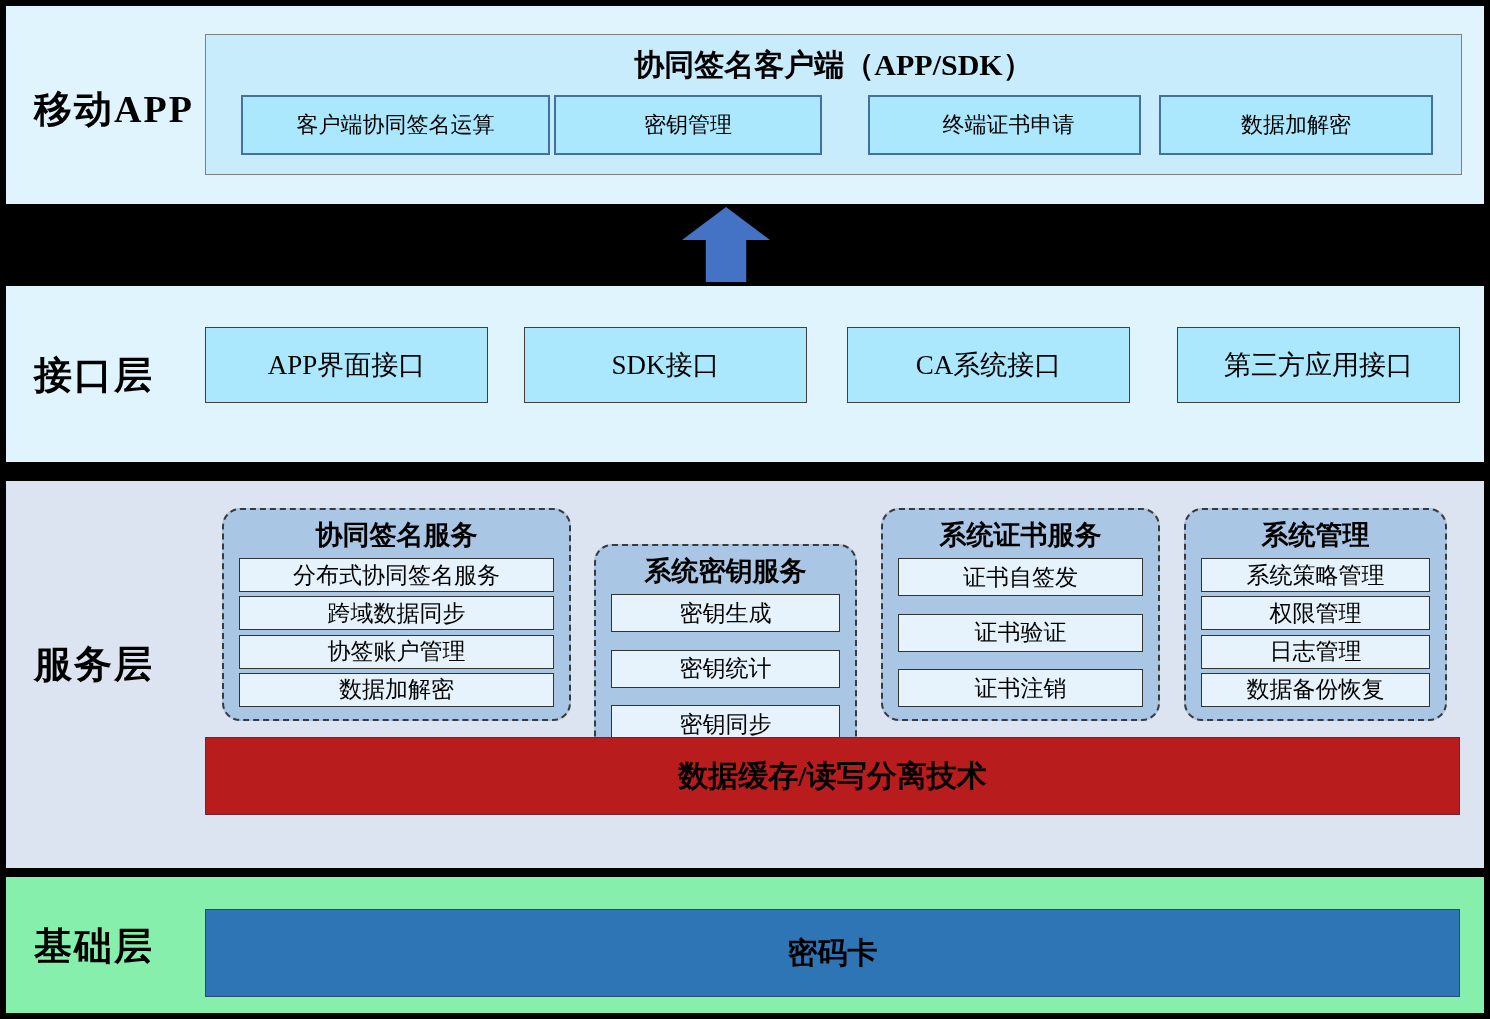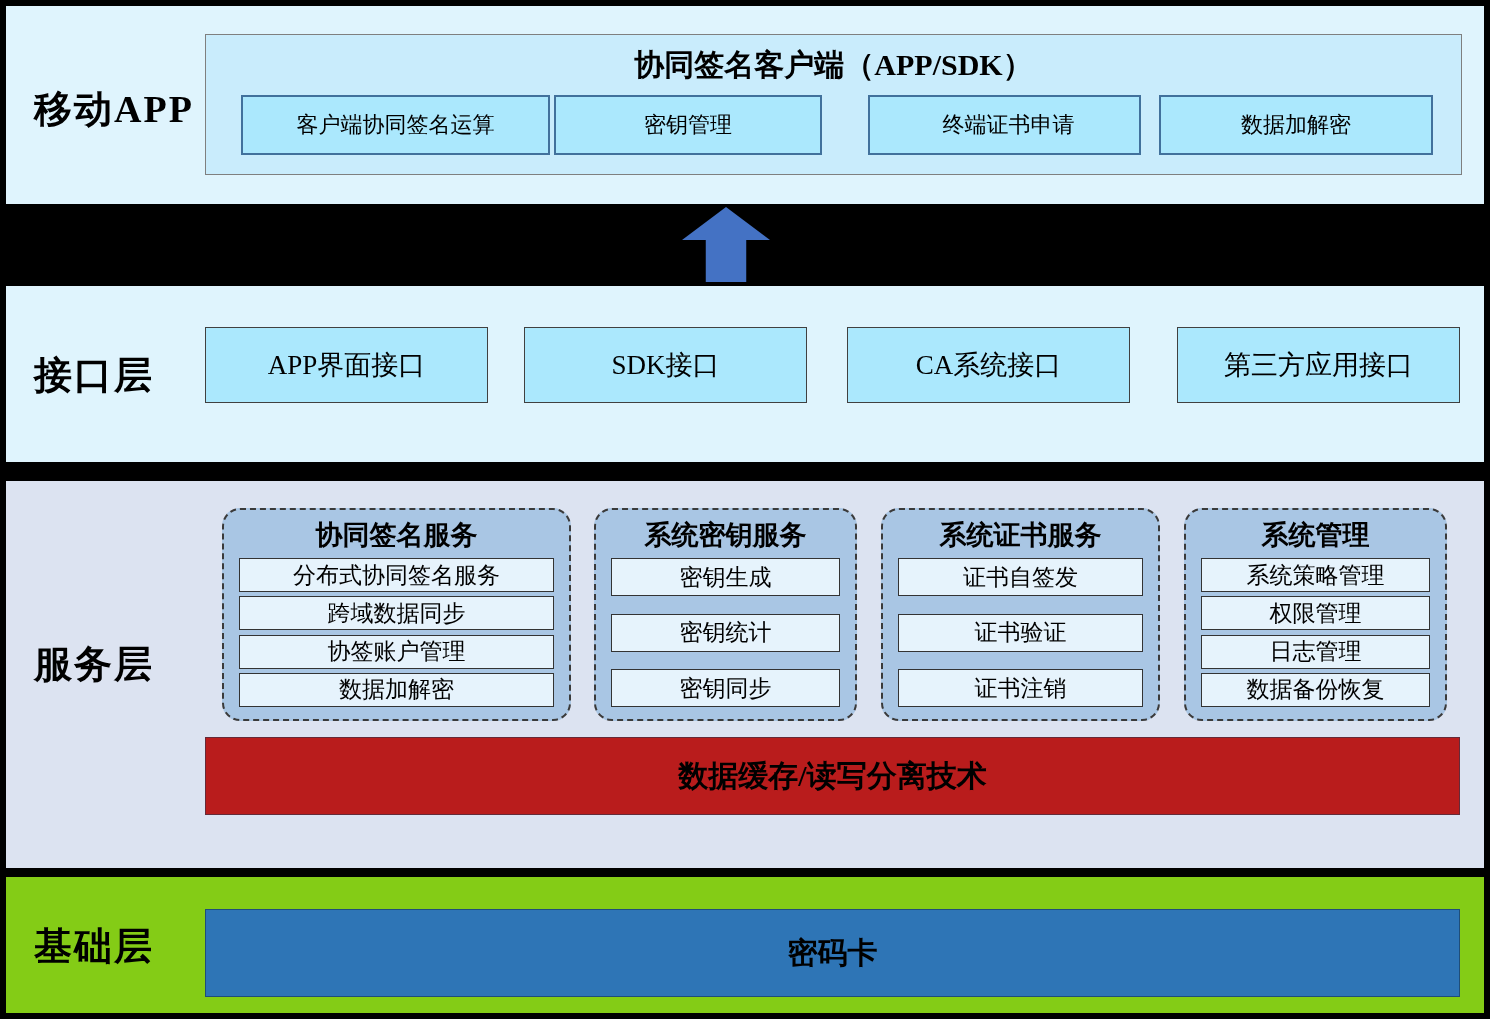--- a/index.html
+++ b/index.html
@@ -11,21 +11,21 @@
     color:#000;
     overflow:hidden;
   }
   .center{display:flex;align-items:center;justify-content:center;text-align:center;}
 
   
   .band{position:absolute;box-sizing:border-box;left:6px;width:1478px;}
   .band-mobile{top:6px;height:198px;background:#dff4fd;}
   .band-interface{top:286px;height:176px;background:#dff4fd;}
   .band-service{top:481px;height:387px;background:#dce3f1;}
-  .band-base{top:877px;height:136px;background:#84cc16;}
+  .band-base{top:877px;height:136px;background:#86efac;}
 
   .layer-label{
     position:absolute;left:28px;
     font-size:38px;font-weight:bold;letter-spacing:2px;white-space:nowrap;
   }
 
   
   .client-box{
     position:absolute;left:199px;top:28px;width:1257px;height:141px;
     background:#c9ecfc;border:1px solid #7f7f7f;box-sizing:border-box;
@@ -64,21 +64,21 @@
 
   
   .group{
     position:absolute;top:27px;height:213px;
     background:#a9c6e4;border:2px dashed #3a3a3a;border-radius:18px;
     box-sizing:border-box;
     display:flex;flex-direction:column;
     padding:6px 15px 12px 15px;
   }
   .g1{left:216px;width:349px;}
-  .g2{left:588px;width:263px;}
+  .g2{left:588px;width:263px;margin-top:36px;}
   .g3{left:875px;width:279px;}
   .g4{left:1178px;width:263px;}
   .group-title{
     font-size:27px;font-weight:bold;text-align:center;line-height:38px;height:38px;
     flex:0 0 auto;
   }
   .group-items{
     flex:1;display:flex;flex-direction:column;justify-content:space-between;
     margin-top:4px;
   }

